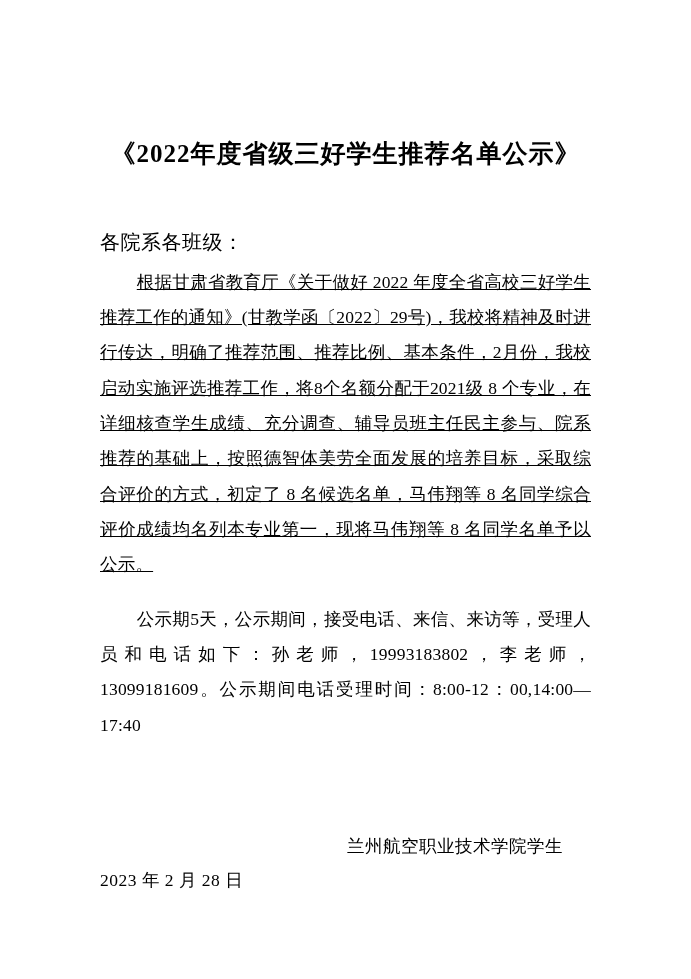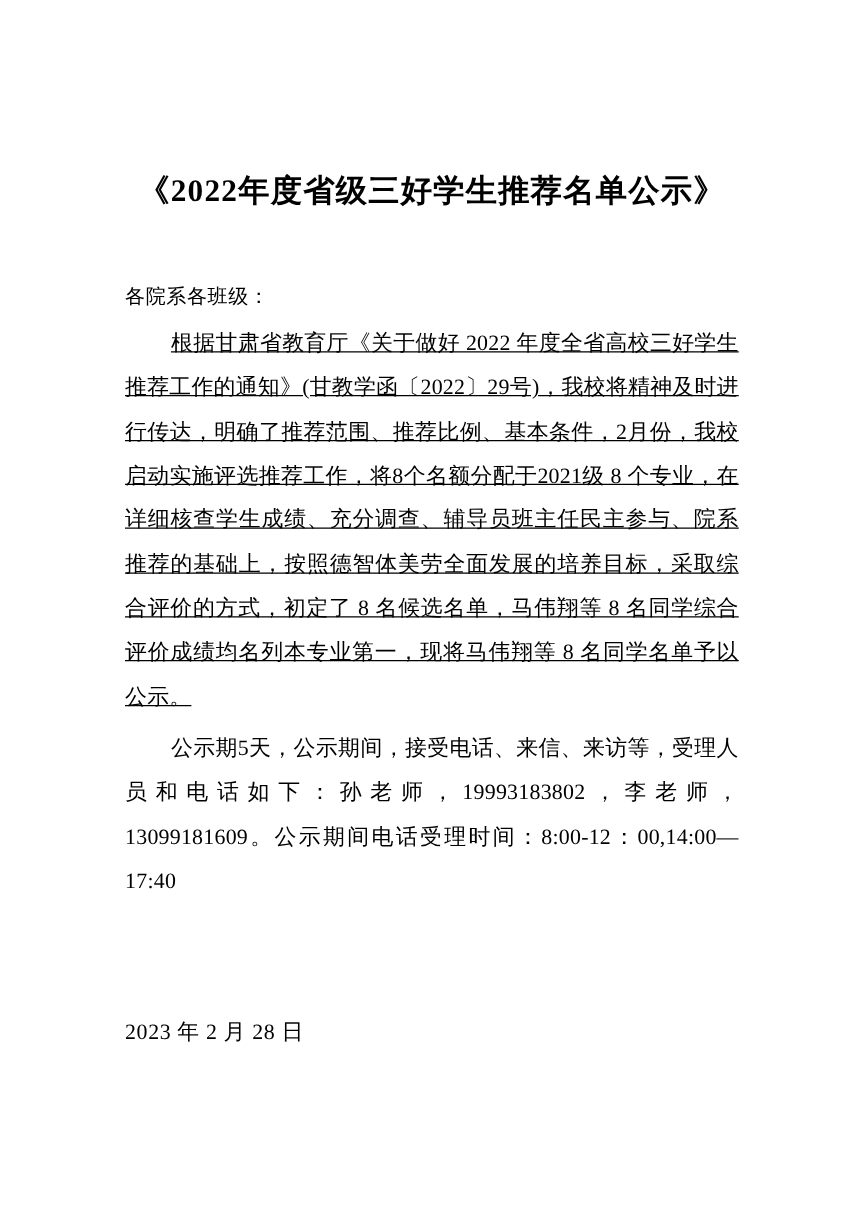--- a/index.html
+++ b/index.html
@@ -27,41 +27,41 @@
     font-size: 25px;
     font-weight: bold;
     letter-spacing: 1px;
     margin-top: 138px;
     margin-bottom: 0;
     line-height: 1.3;
     white-space: nowrap;
   }
   .salutation {
     margin-top: 52px;
-    font-size: 16px;
+    font-size: 20px;
     line-height: 1.9;
     letter-spacing: 0.5px;
   }
   .para {
     font-size: 17.5px;
     line-height: 2.02;
     text-align: justify;
     text-justify: inter-ideograph;
     letter-spacing: 0.2px;
     margin: 0;
   }
   .para.indent {
     text-indent: 2.1em;
   }
   .para-body {
     margin-top: 4px;
     text-decoration: underline;
   }
   .para-second {
-    margin-top: 6px;
+    margin-top: 19px;
   }
   .signature {
     margin-top: 86px;
     font-size: 17.5px;
     line-height: 1.95;
     letter-spacing: 0.5px;
   }
   .sig-line-1 {
     text-align: right;
     padding-right: 28px;
@@ -78,16 +78,17 @@
 
   <h1 class="doc-title">《2022年度省级三好学生推荐名单公示》</h1>
 
   <div class="salutation">各院系各班级：</div>
 
   <p class="para indent para-body">根据甘肃省教育厅《关于做好 2022 年度全省高校三好学生推荐工作的通知》(甘教学函〔2022〕29号)，我校将精神及时进行传达，明确了推荐范围、推荐比例、基本条件，2月份，我校启动实施评选推荐工作，将8个名额分配于2021级 8 个专业，在详细核查学生成绩、充分调查、辅导员班主任民主参与、院系推荐的基础上，按照德智体美劳全面发展的培养目标，采取综合评价的方式，初定了 8 名候选名单，马伟翔等 8 名同学综合评价成绩均名列本专业第一，现将马伟翔等 8 名同学名单予以公示。</p>
 
   <p class="para indent para-second">公示期5天，公示期间，接受电话、来信、来访等，受理人员和电话如下：孙老师，19993183802，李老师，13099181609。公示期间电话受理时间：8:00-12：00,14:00—17:40</p>
 
   <div class="signature">
+    <div class="sig-line-1">兰州航空职业技术学院学生</div>
     <div class="sig-line-2">2023 年 2 月 28 日</div>
   </div>
 
 </div>
 
 </body></html>

